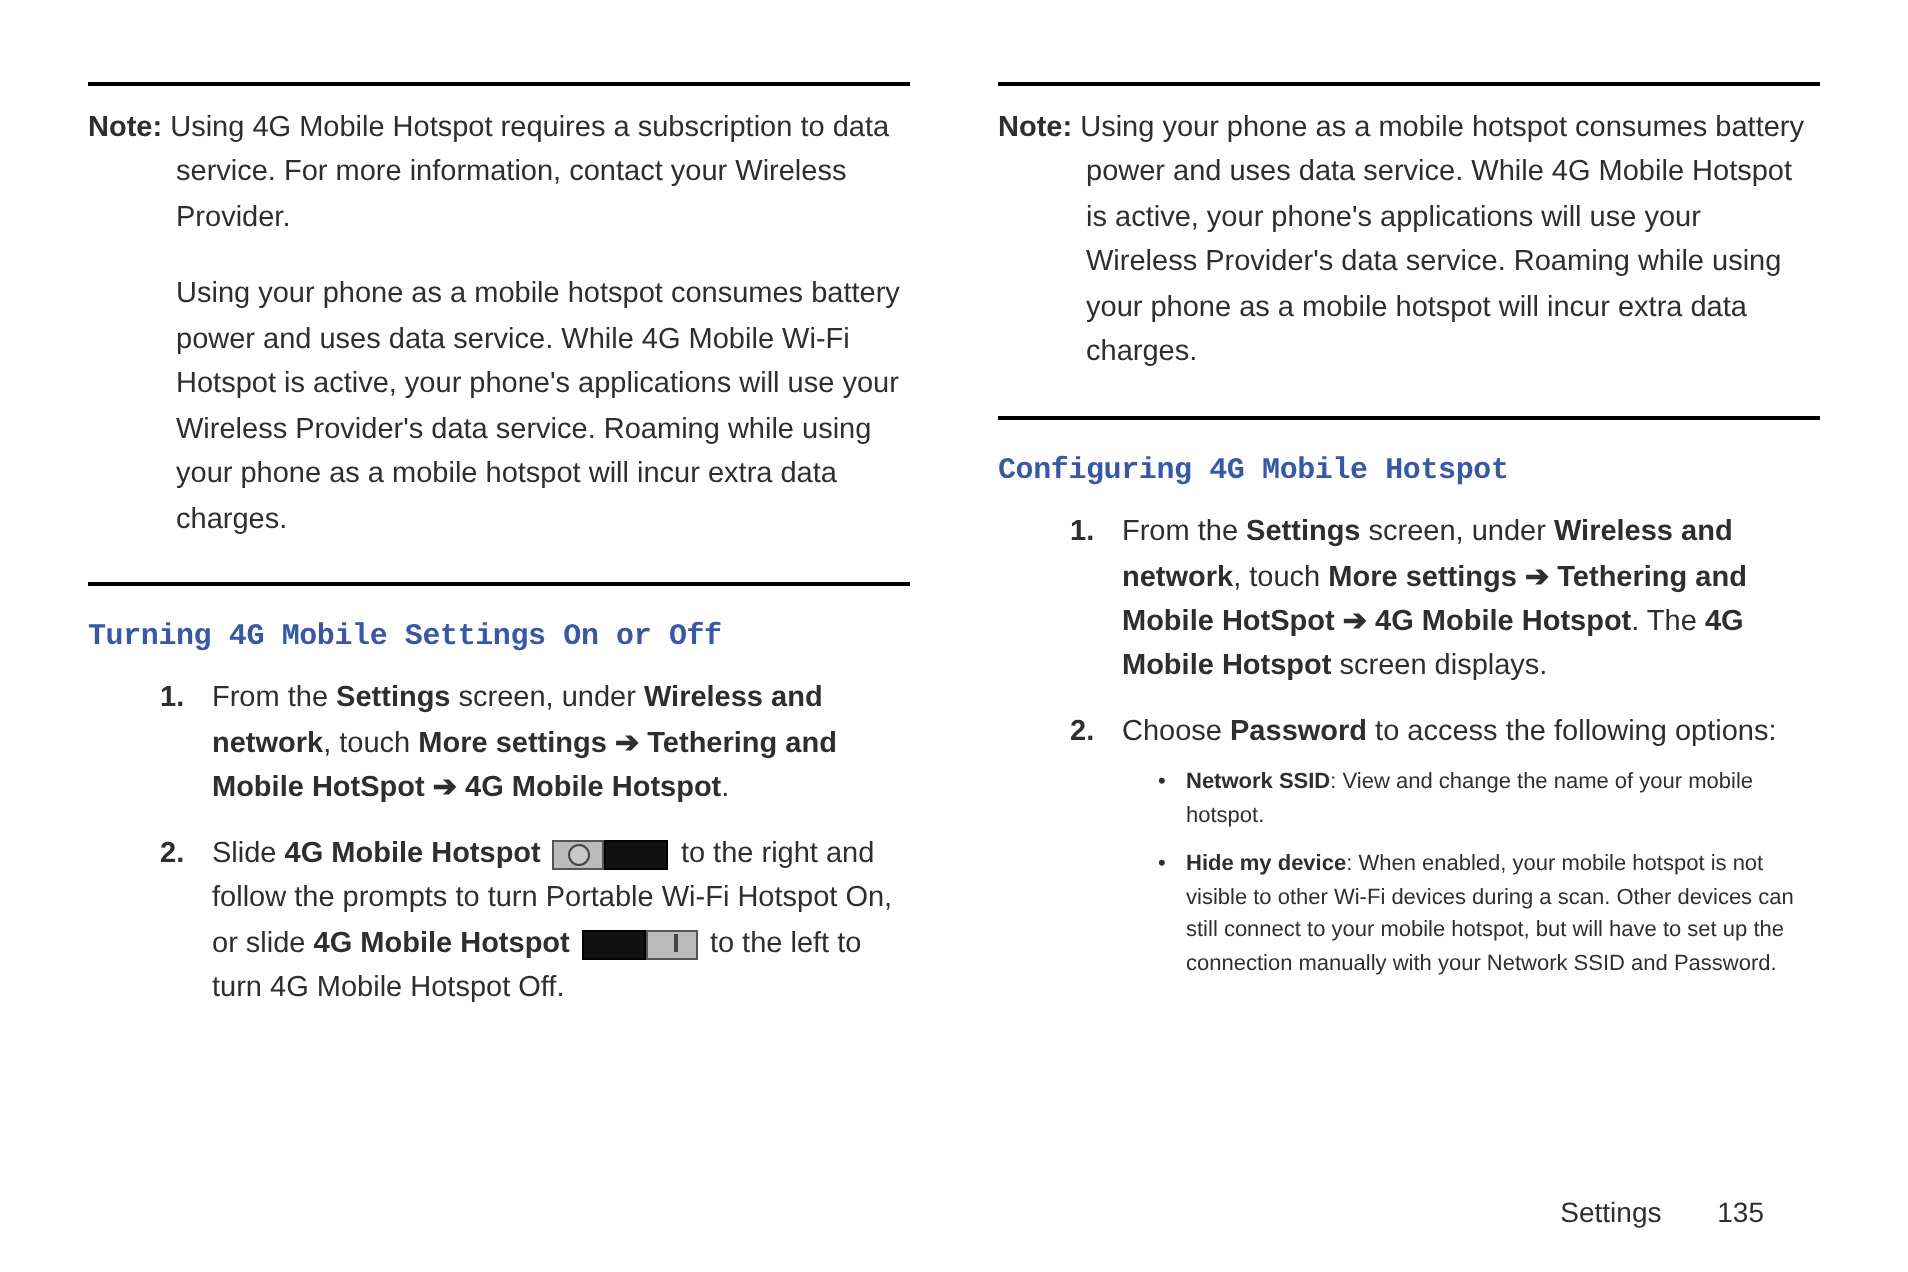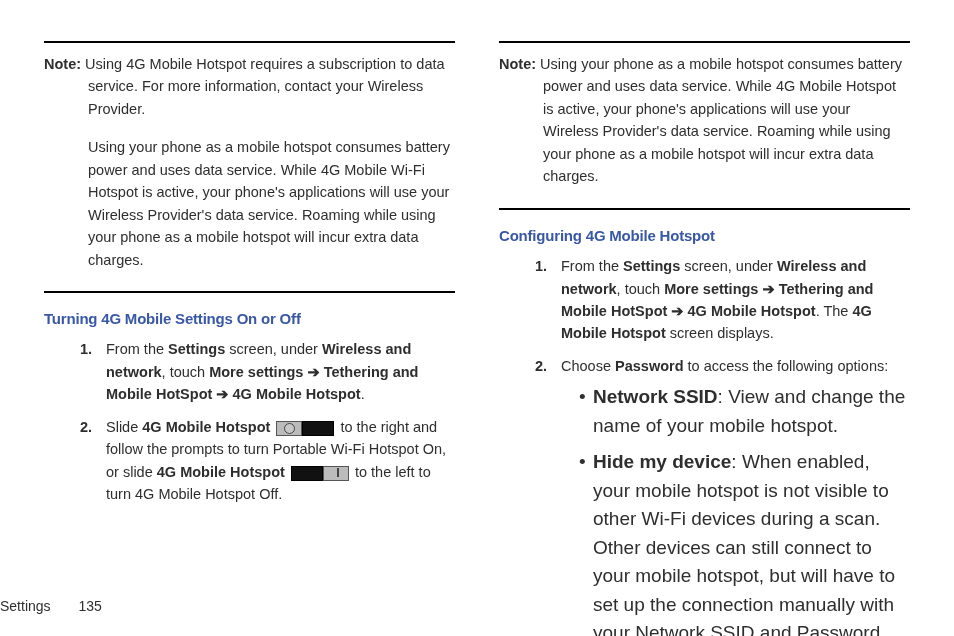--- a/index.html
+++ b/index.html
@@ -35,21 +35,21 @@
   }
   .note-label {
     font-weight: bold;
   }
   .note-para2 {
     display: block;
     margin-left: 44px;
     margin-top: 16px;
   }
   .heading {
-    font-family: Liberation Sans, sans-serif;
+    font-family: Liberation Mono, monospace;
     font-weight: 900;
     color: #3858a6;
     font-size: 15px;
     margin: 14px 0 8px 0;
     letter-spacing: -0.2px;
     font-stretch: condensed;
   }
   ol.steps {
     list-style: none;
     padding: 0;
@@ -87,36 +87,37 @@
   .toggle-on .bar { position:absolute; right:10px; top:4px; width:2px; height:9px; background:#444;}
   ul.bullets {
     list-style: none;
     padding: 0;
     margin: 6px 0 0 18px;
   }
   ul.bullets > li {
     position: relative;
     padding-left: 14px;
     margin-bottom: 8px;
-    font-size: 19px;
+    font-size: 11px;
     font-stretch: condensed;
     line-height:1.5;
   }
   ul.bullets > li::before {
     content: "•";
     position: absolute;
     left: 0;
     top: 0;
   }
   .footer {
     position: absolute;
     bottom: 22px;
     width: 954px;
     box-sizing: border-box;
-    padding-right: 52px;
+    padding-right: 72px;
+    text-align: right;
     font-size: 14px;
   }
   .footer .sec { margin-right: 24px; }
 </style>
 </head>
 <body>
 
 <div class="page">
 
   <div class="column">

